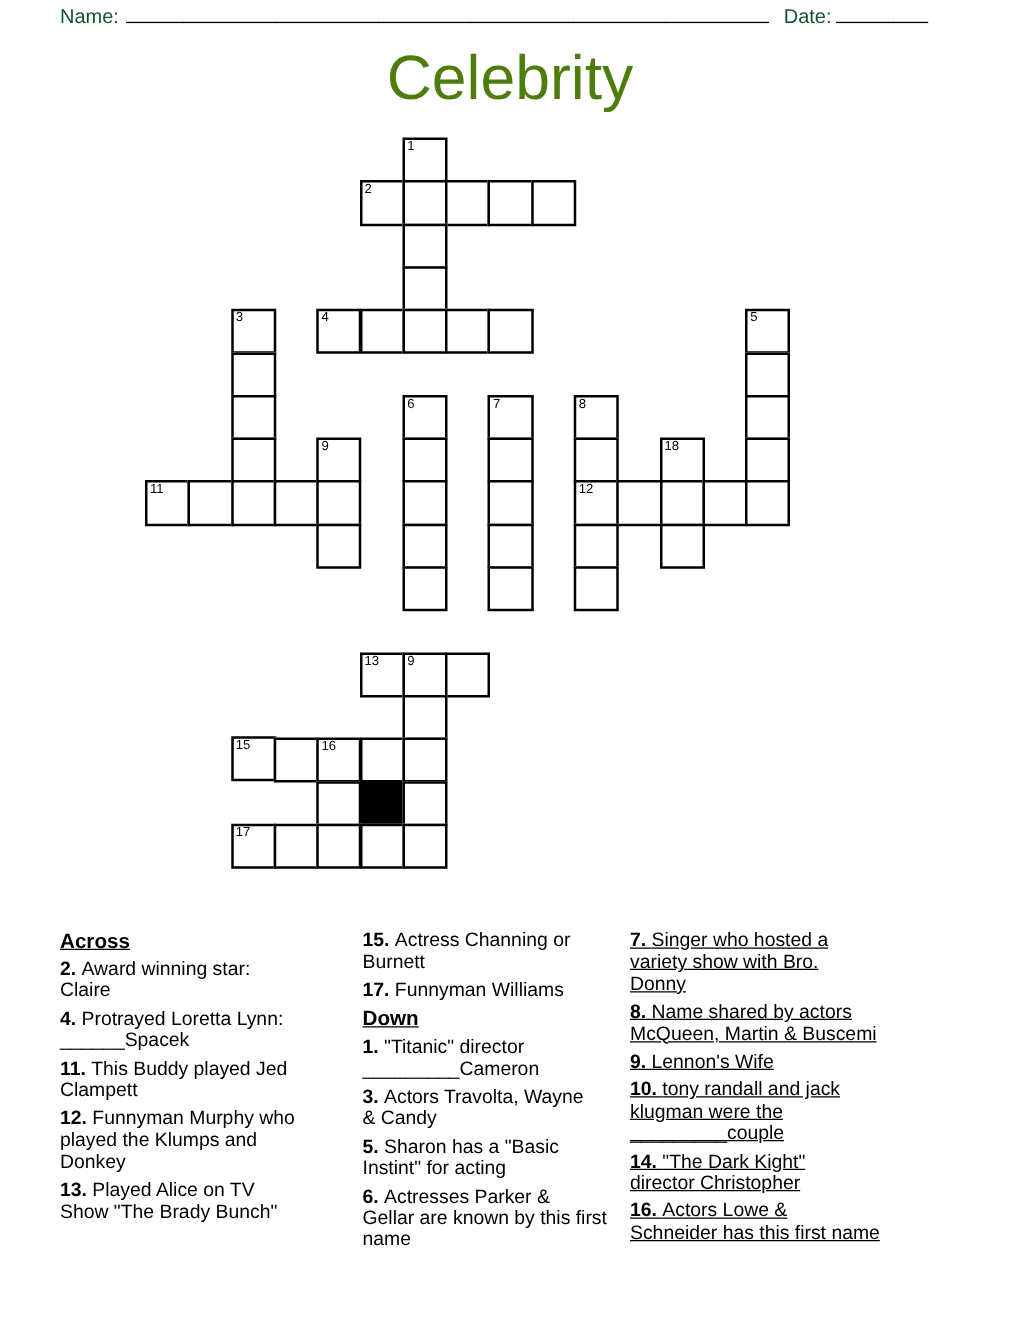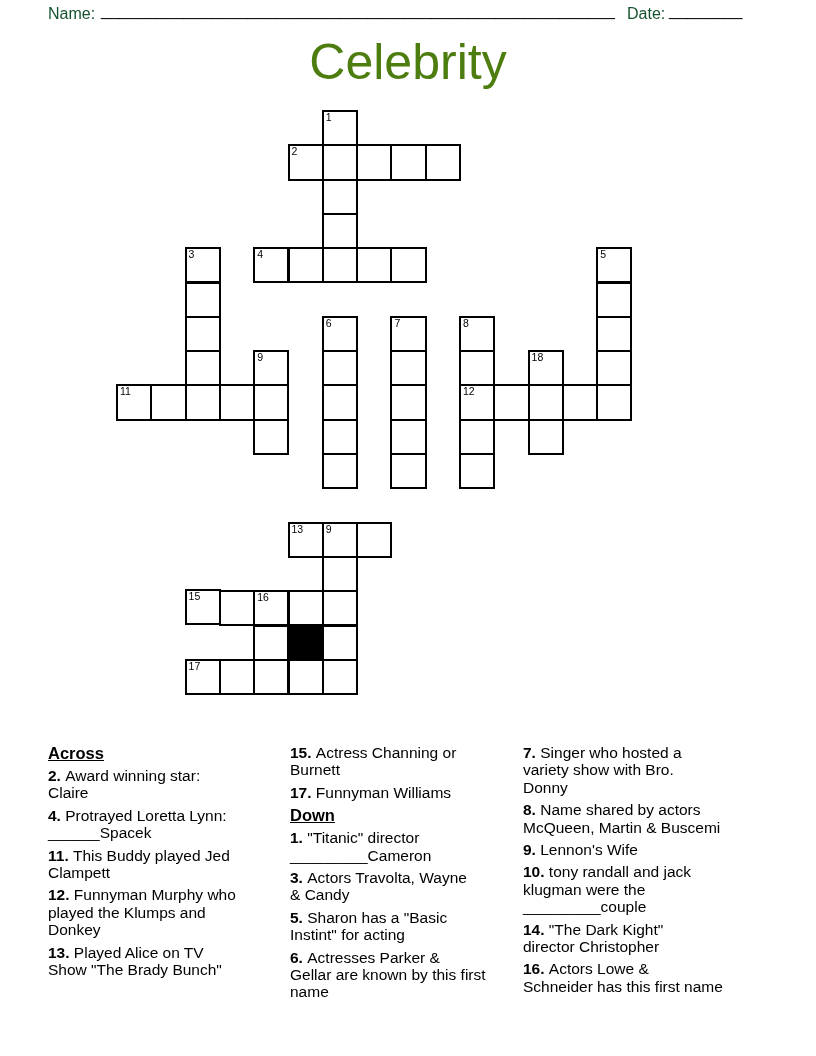--- a/index.html
+++ b/index.html
@@ -47,21 +47,21 @@
     font-size:10.5px;line-height:11px;color:#000;
   }
   
   .clue-col{
     position:absolute;top:700px;
     width:244px;
     font-size:15.5px;line-height:17.4px;margin-top:44px;
   }
   #clue-col-0{left:48px;width:236px;}
   #clue-col-1{left:290px;width:242px;}
-  #clue-col-2{left:523px;width:250px;}
+  #clue-col-2{left:504px;width:250px;text-decoration:underline;}
   .clues-heading{
     font-weight:bold;text-decoration:underline;
     font-size:16.5px;line-height:19px;
     margin:0 0 4px 0;
   }
   .clue-item{margin:0 0 5px 0;}
   .clue-item .clue-num{font-weight:bold;}
   .clue-item .clue-text{white-space:pre-line;}
 </style>
 </head>

